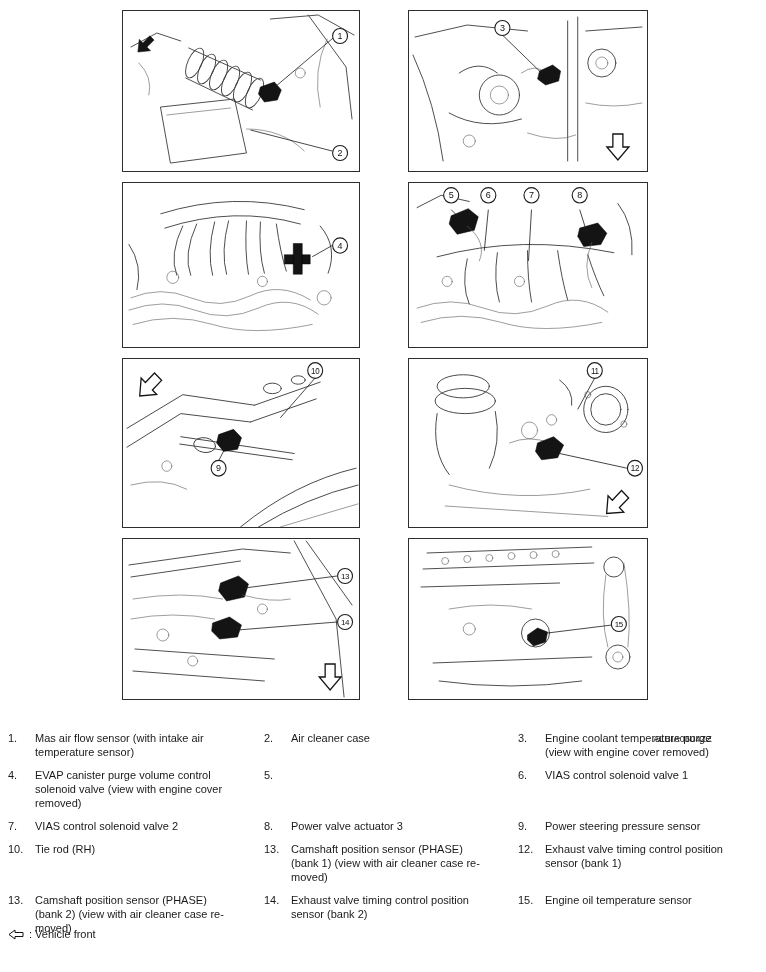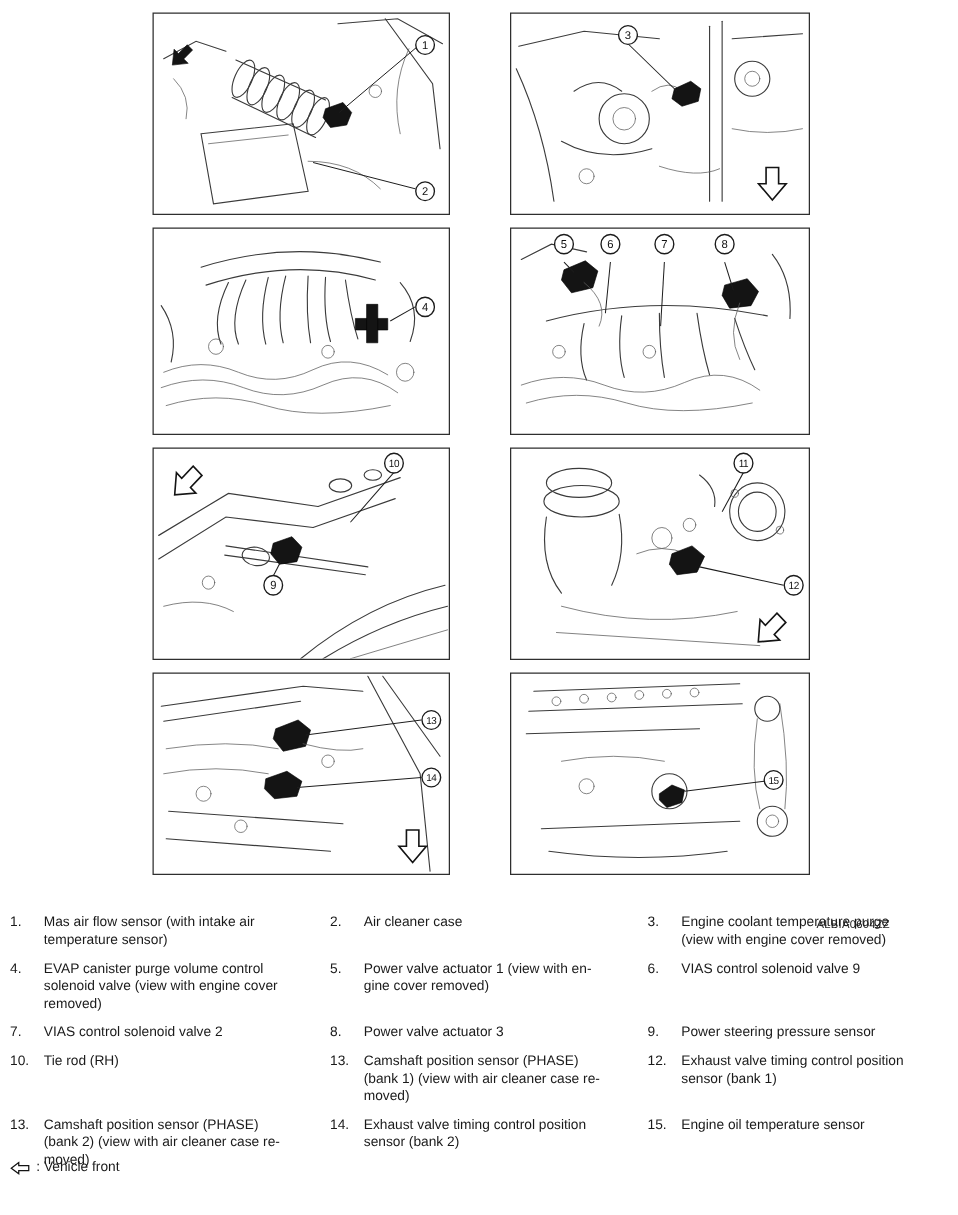--- a/index.html
+++ b/index.html
@@ -373,26 +373,24 @@
 (view with engine cover removed)</span>
     </div>
     <div class="legend-item">
       <span class="legend-num">4.</span>
       <span class="legend-text">EVAP canister purge volume control
 solenoid valve (view with engine cover
 removed)</span>
     </div>
     <div class="legend-item">
       <span class="legend-num">5.</span>
-      <span class="legend-text">Power valve actuator 1 (view with en-
-gine cover removed)</span>
     </div>
     <div class="legend-item">
       <span class="legend-num">6.</span>
-      <span class="legend-text">VIAS control solenoid valve 9</span>
+      <span class="legend-text">VIAS control solenoid valve 1</span>
     </div>
     <div class="legend-item">
       <span class="legend-num">7.</span>
       <span class="legend-text">VIAS control solenoid valve 2</span>
     </div>
     <div class="legend-item">
       <span class="legend-num">8.</span>
       <span class="legend-text">Power valve actuator 3</span>
     </div>
     <div class="legend-item">

